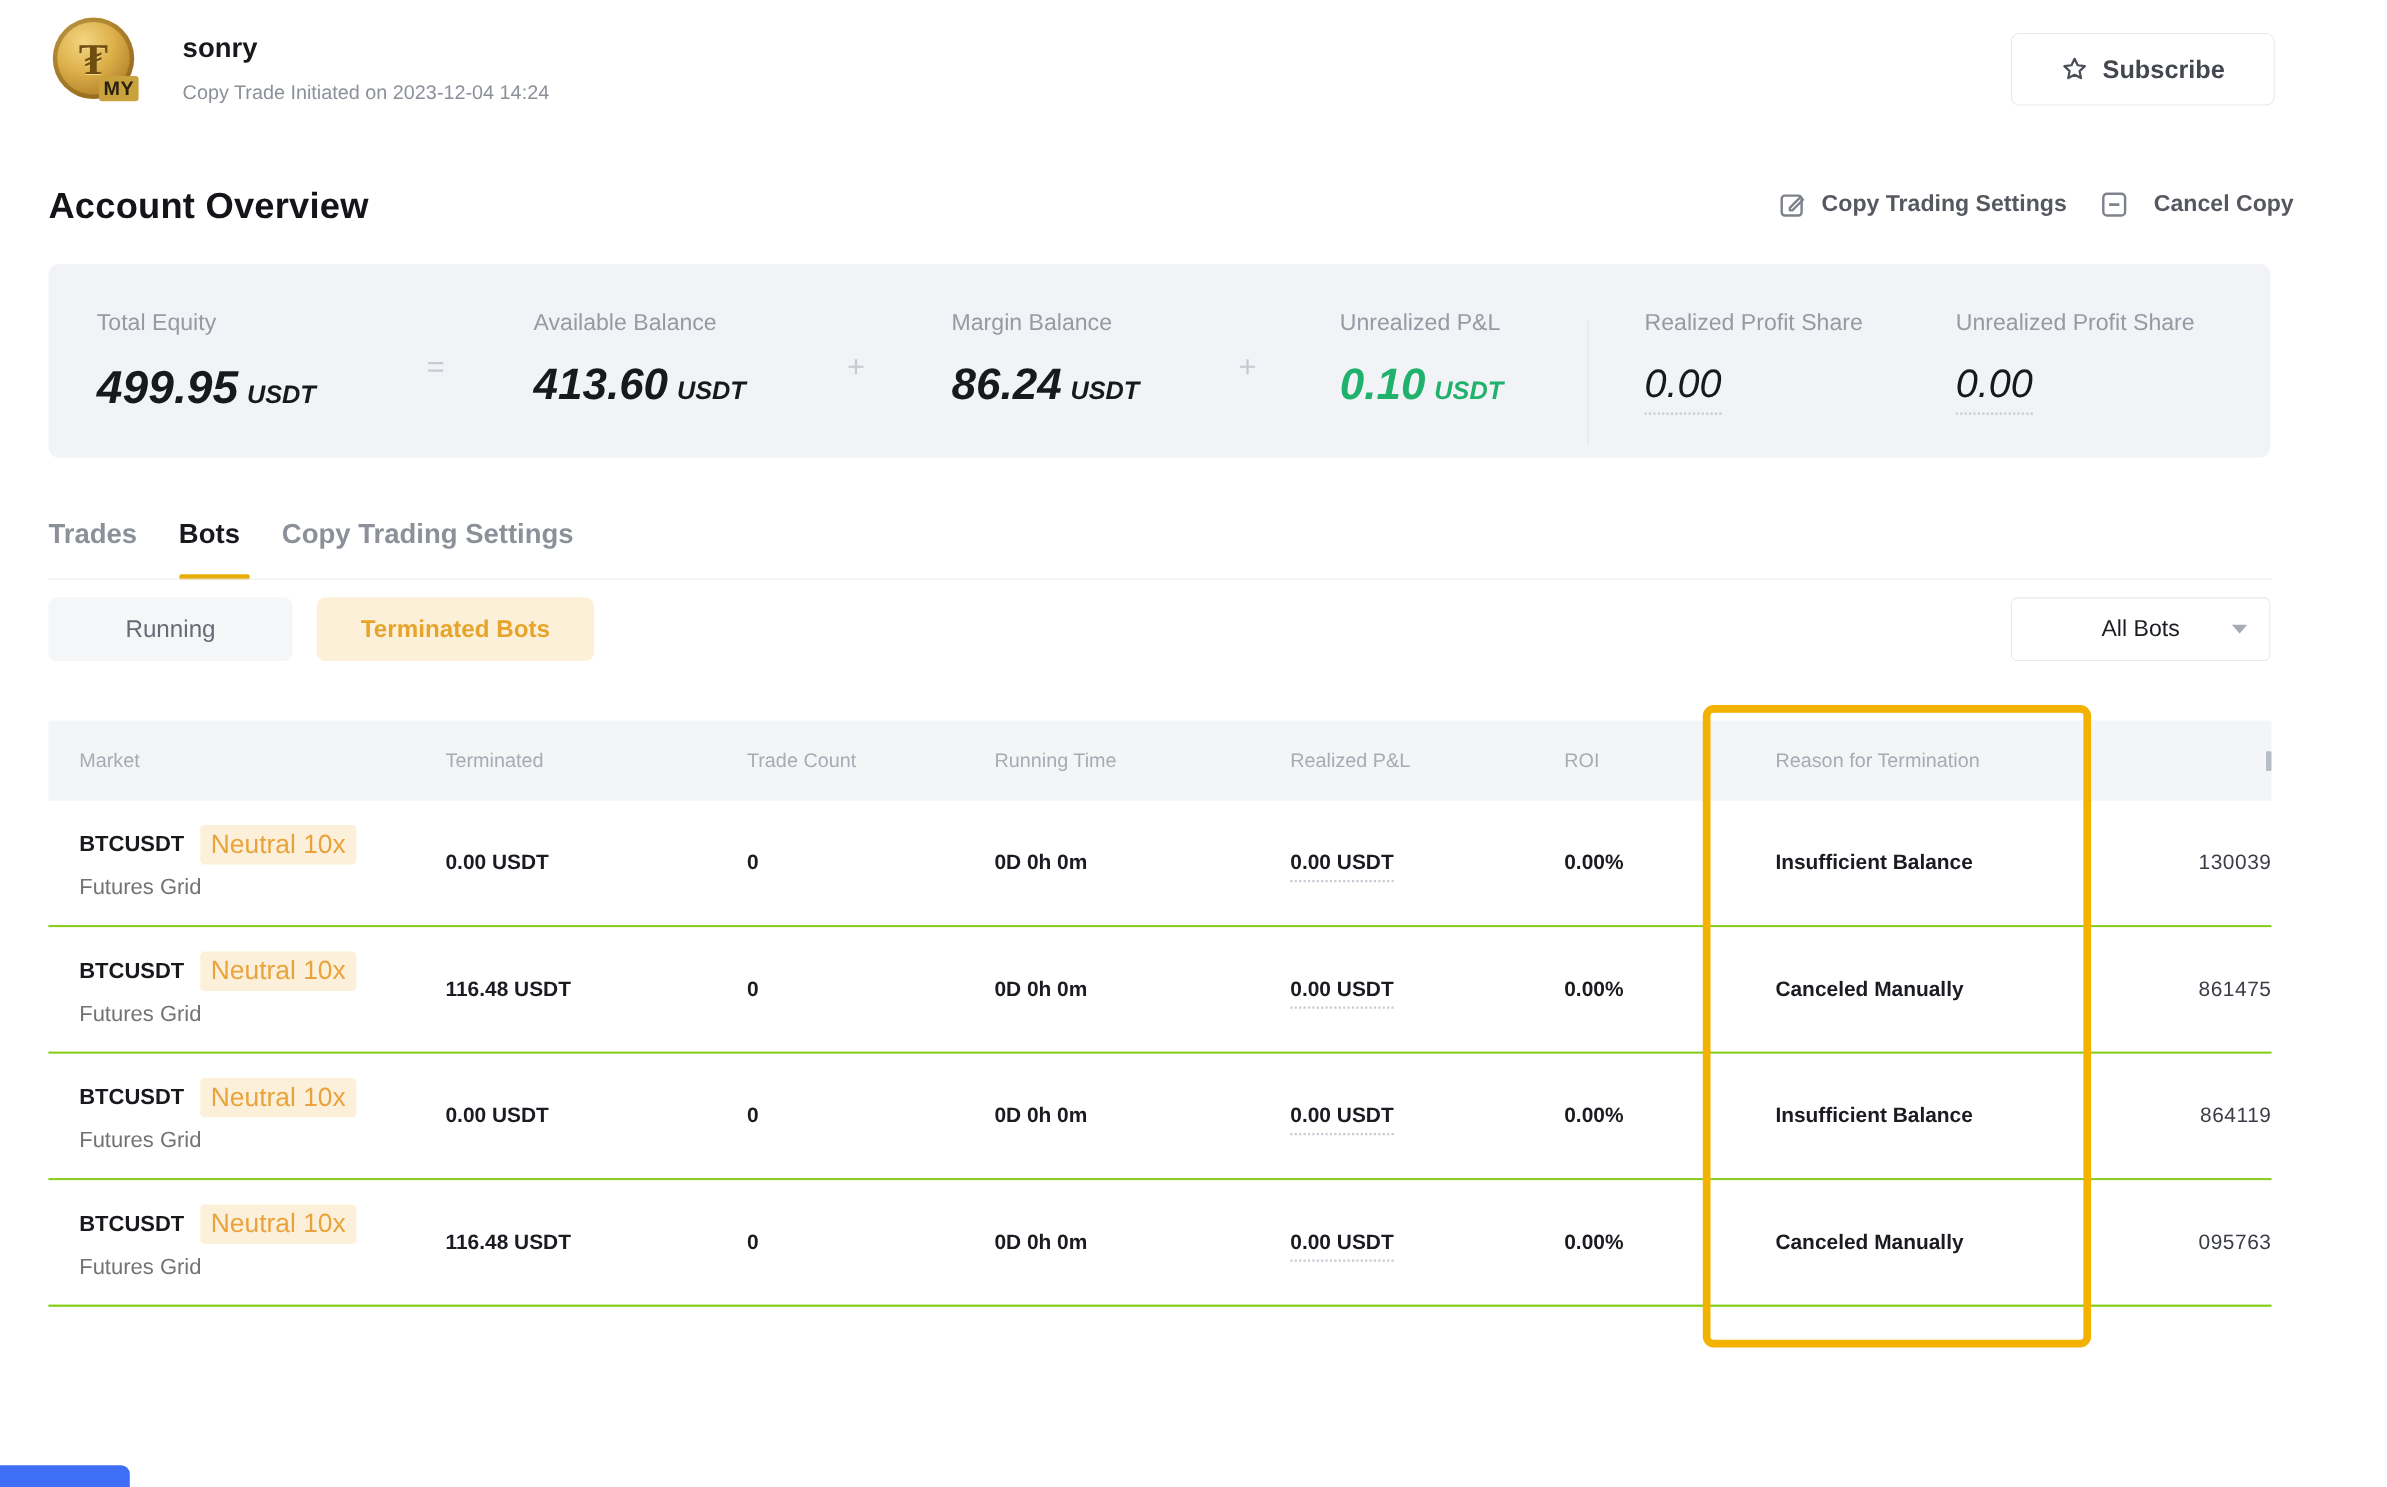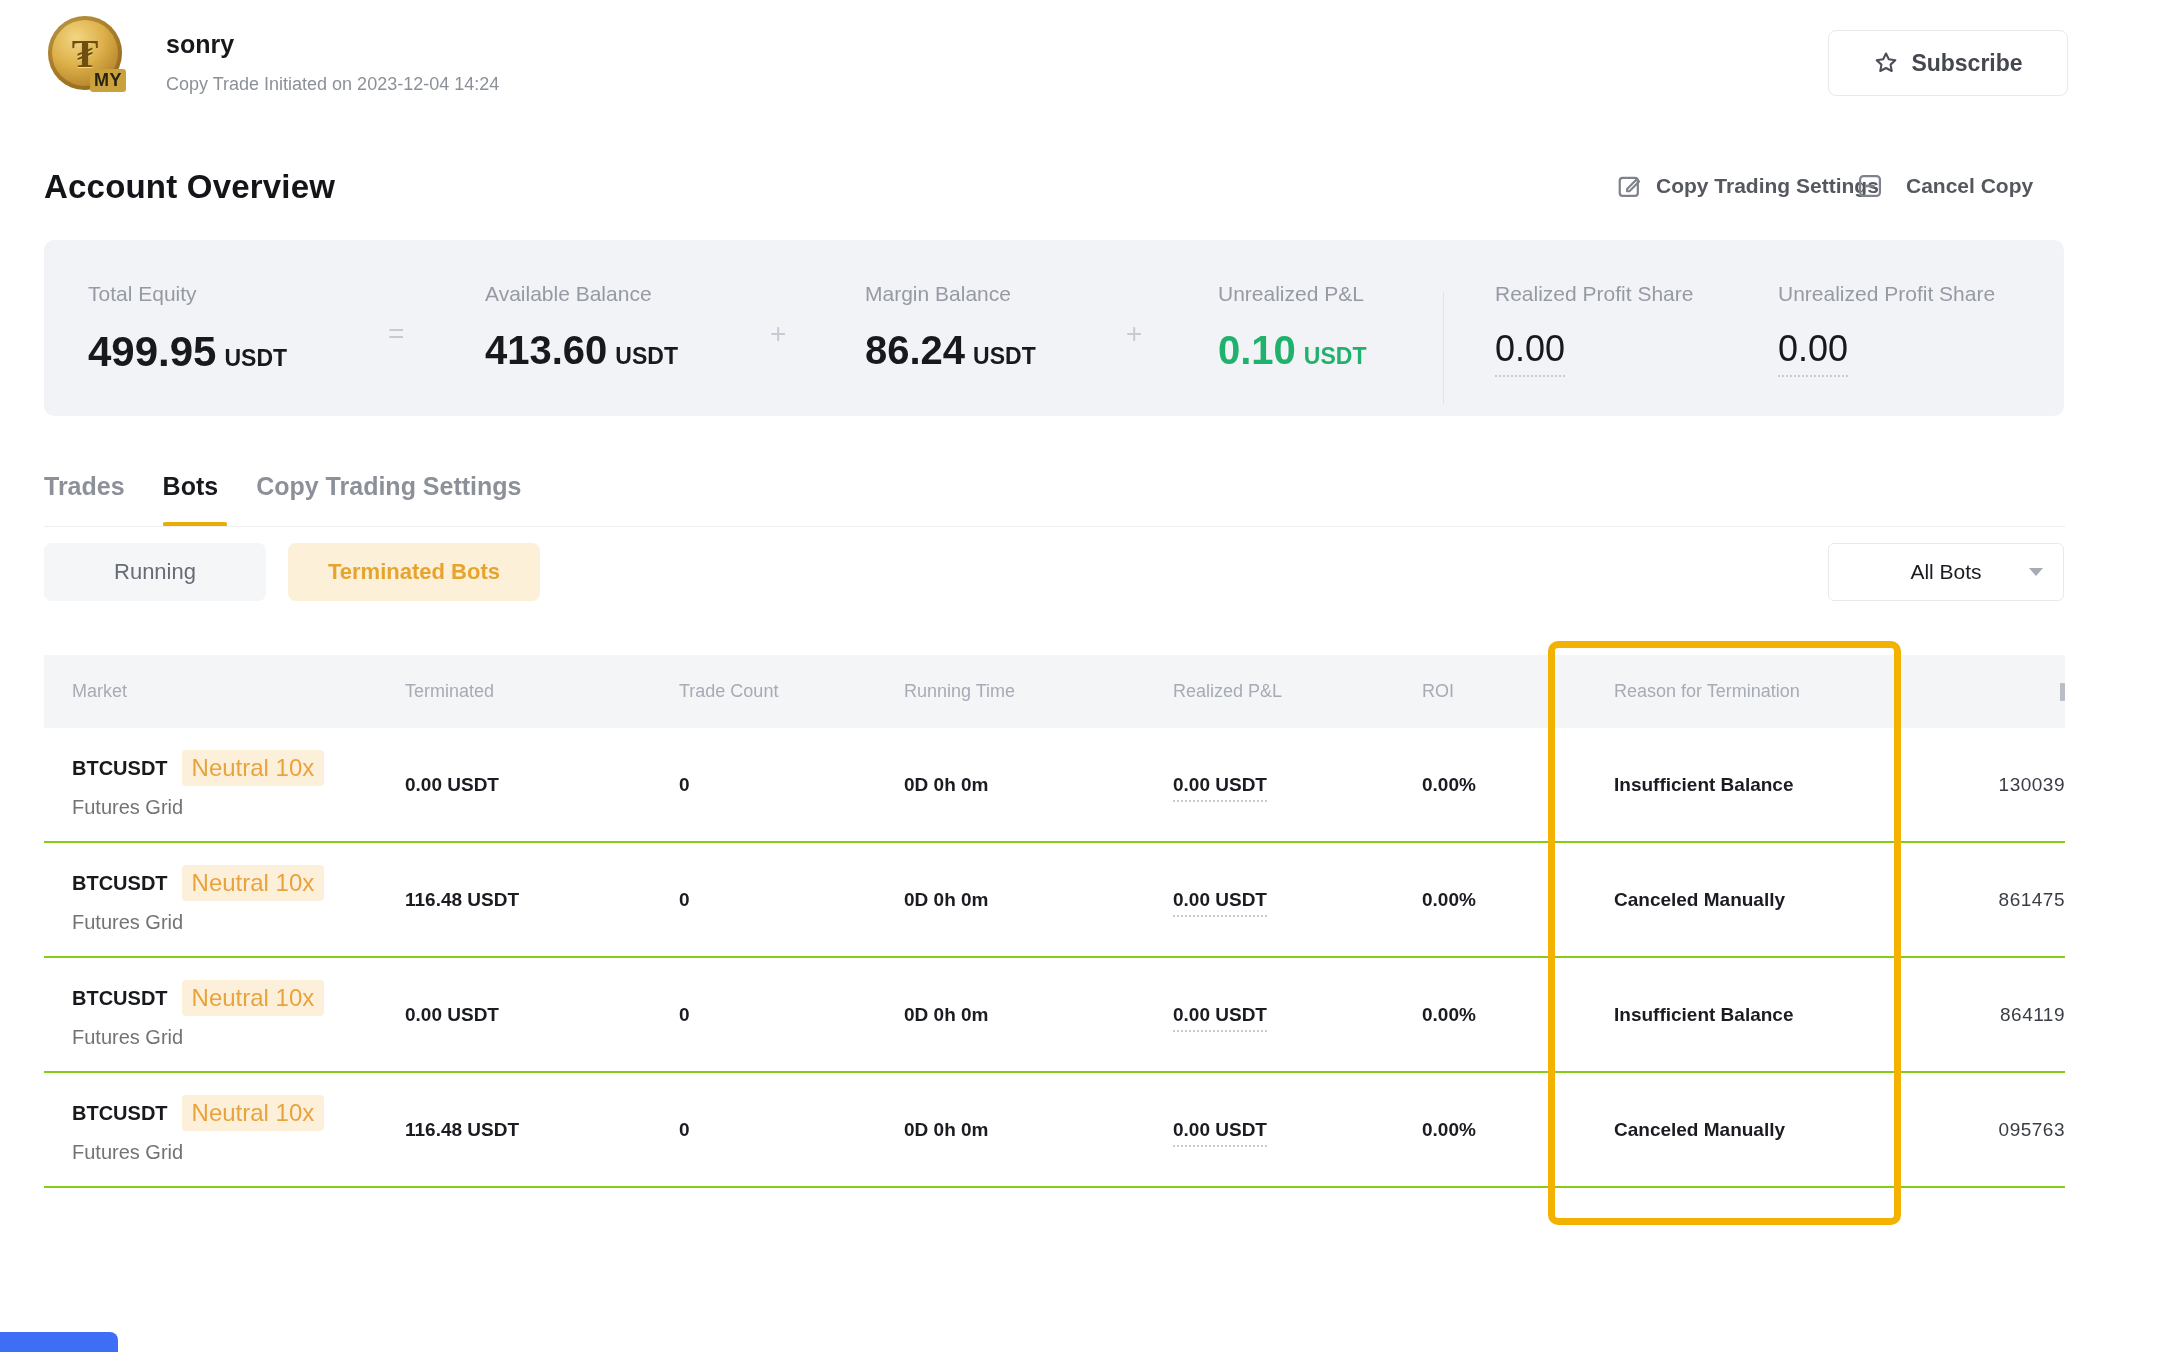--- a/index.html
+++ b/index.html
@@ -30,30 +30,30 @@
     background:#fff; border:1px solid #e7e9ed; border-radius:8px;
     display:flex; align-items:center; justify-content:center; gap:12px;
     font-size:23px; font-weight:bold; color:#44474f; cursor:pointer;
   }
 
   
   .page-title { position:absolute; left:44px; top:168px; font-size:33px; font-weight:bold; color:#141519; letter-spacing:.2px; }
   .ov-action { position:absolute; top:172px; display:flex; align-items:center; gap:12px; font-size:21px; font-weight:bold; color:#55585f; cursor:pointer; }
   .ov-action svg { flex:0 0 auto; }
   #cts-action { left:1616px; }
-  #cancel-action { left:1856px;gap:22px; }
+  #cancel-action { left:1908px;gap:22px; }
 
   
   .stats-panel {
     position:absolute; left:44px; top:240px; width:2020px; height:176px;
     background:#f2f3f6; border-radius:10px;
   }
   .stat { position:absolute; top:0; }
   .stat .lbl { position:absolute; top:42px; left:0; font-size:21px; color:#969aa4; white-space:nowrap; }
-  .stat .val { position:absolute; top:88px; left:0; font-size:40px; font-weight:bold; color:#17191d; white-space:nowrap; }
+  .stat .val { position:absolute; top:88px; left:0; font-size:40px; font-weight:bold; color:#17191d; white-space:nowrap;font-style:italic; }
   .stat .val .unit { font-size:23px; font-weight:bold; margin-left:8px; }
   .stat .val.green { color:#20b26c; }
   .stat .val.plain { font-weight:400; font-size:36px; }
   .op { position:absolute; top:78px; font-size:28px; color:#c6cad2; }
   .stats-divider { position:absolute; left:1399px; top:52px; width:1px; height:112px; background:#e1e3e8; }
 
   
   .tabs { position:absolute; left:44px; top:472px; display:flex; gap:38px; }
   .tab { font-size:25px; color:#8c9099; font-weight:bold; position:relative; padding-bottom:26px; cursor:pointer; white-space:nowrap; }
   .tab.active { color:#17191d; }

